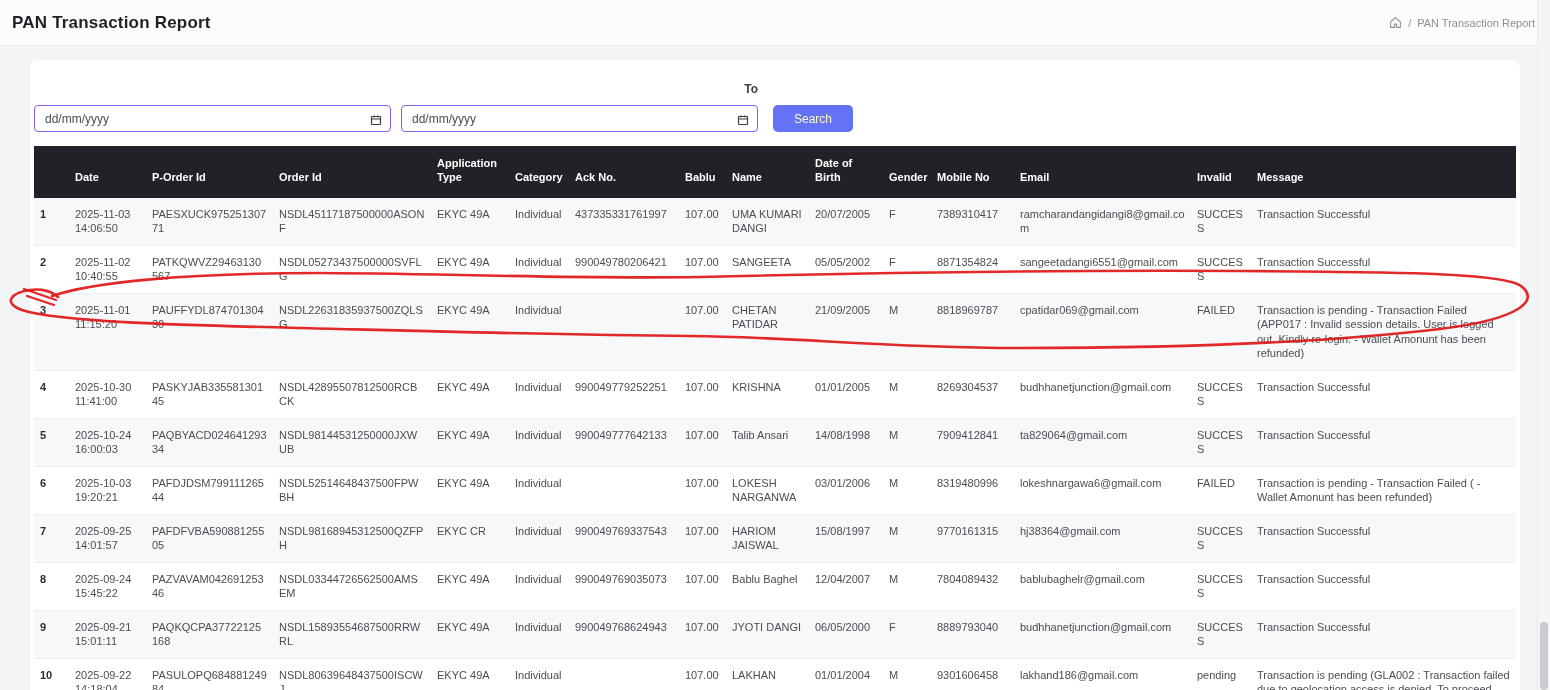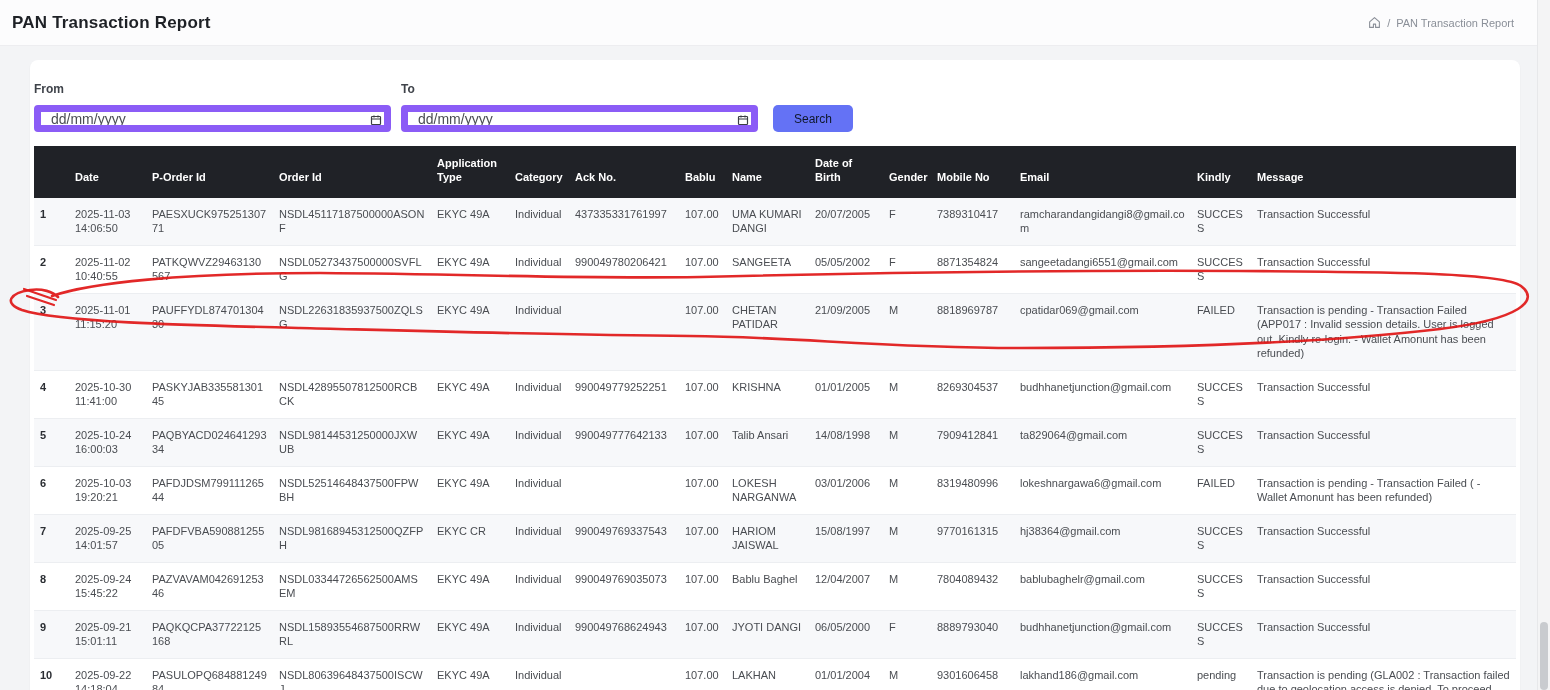--- a/index.html
+++ b/index.html
@@ -5,45 +5,45 @@
   * { margin:0; padding:0; box-sizing:border-box; }
   html,body { width:1550px; height:690px; overflow:hidden; }
   body {
     font-family:"Liberation Sans","DejaVu Sans",sans-serif;
     background:#f3f4f6; position:relative; color:#46494f;
   }
   
   .topbar {
     height:46px; background:#fcfcfd; border-bottom:1px solid #ededf0;
     display:flex; align-items:center; justify-content:space-between;
-    padding:0 36px 0 12px;
+    padding:0 15px 0 12px;
   }
   .page-title { font-size:17px; font-weight:700; color:#1e2126; letter-spacing:.2px; }
   .breadcrumb { display:flex; align-items:center; gap:6px; font-size:11px; color:#8a8f98; }
   .breadcrumb svg { display:block; }
   
   .card {
     margin:14px 30px 0 30px; background:#ffffff; border-radius:8px;
     box-shadow:0 1px 2px rgba(20,22,28,.05); padding:22px 4px 0 4px;
     min-height:640px; overflow:hidden;
   }
   .filters { display:flex; align-items:flex-end; padding:0 0 14px 0; }
   .filter-group { display:flex; flex-direction:column; }
-  .filter-group + .filter-group { margin-left:10px; }
+  .filter-group + .filter-group { margin-left:10px;align-items:flex-end; }
   .filter-label { font-size:12px; font-weight:700; color:#3f434a; margin-bottom:9px; }
   .date-wrap { position:relative; width:357px; }
   .date-wrap input {
-    width:100%; height:27px; border:7px solid #8b5cf6; border-radius:4px;
-    padding:0 30px 0 10px; font-size:14px; color:#404040; outline:none;
+    width:100%; height:27px; border:1px solid #8b5cf6; border-radius:4px;
+    padding:0 30px 0 10px; font-size:12px; color:#404040; outline:none;
     font-family:"Liberation Sans","DejaVu Sans",sans-serif; background:#fff;
   }
   .date-wrap input::placeholder { color:#4a4d53; opacity:1; }
   .cal-icon { position:absolute; right:9px; top:7px; pointer-events:none; }
   .search-btn {
-    margin-left:15px; height:27px; padding:0 21px; background:#6472f5; color:#0f172a;
+    margin-left:15px; height:27px; padding:0 21px; background:#6472f5; color:#fef9c3;
     border:none; border-radius:5px; font-size:12px; font-weight:500; cursor:pointer;
     font-family:"Liberation Sans","DejaVu Sans",sans-serif;
   }
   
   table { width:100%; border-collapse:collapse; table-layout:fixed; font-size:11px; }
   thead th {
     background:#202227; color:#ffffff; font-weight:700; text-align:left;
     vertical-align:bottom; padding:10px 6px 13px 6px; line-height:1.3;margin-top:24px;
   }
   tbody td {
@@ -78,21 +78,20 @@
     </span>
     <span>/</span>
     <span>PAN Transaction Report</span>
   </div>
 </div>
 
 <div class="card">
 
   <div class="filters">
     <div class="filter-group">
-      <label class="filter-label">From</label>
       <div class="date-wrap">
         <input type="text" placeholder="dd/mm/yyyy" style="">
         <span class="cal-icon">
           <svg width="12" height="12" viewBox="0 0 24 24" fill="none" stroke="#3b3e44" stroke-width="2.4">
             <rect x="3" y="5" width="18" height="16" rx="1.5"></rect>
             <line x1="3" y1="10" x2="21" y2="10"></line>
             <line x1="8" y1="3" x2="8" y2="7"></line>
             <line x1="16" y1="3" x2="16" y2="7"></line>
           </svg>
         </span>
@@ -141,21 +140,21 @@
         <th>Order Id</th>
         <th>Application Type</th>
         <th>Category</th>
         <th>Ack No.</th>
         <th>Bablu</th>
         <th>Name</th>
         <th>Date of Birth</th>
         <th>Gender</th>
         <th>Mobile No</th>
         <th>Email</th>
-        <th>Kindly</th>
+        <th>Invalid</th>
         <th>Message</th>
       </tr>
     </thead>
     <tbody id="tbody">
         <tr>
     <td class="sno">1</td>
     <td>2025-11-03 14:06:50</td>
     <td>PAESXUCK97525130771</td>
     <td>NSDL45117187500000ASONF</td>
     <td>EKYC 49A</td>

